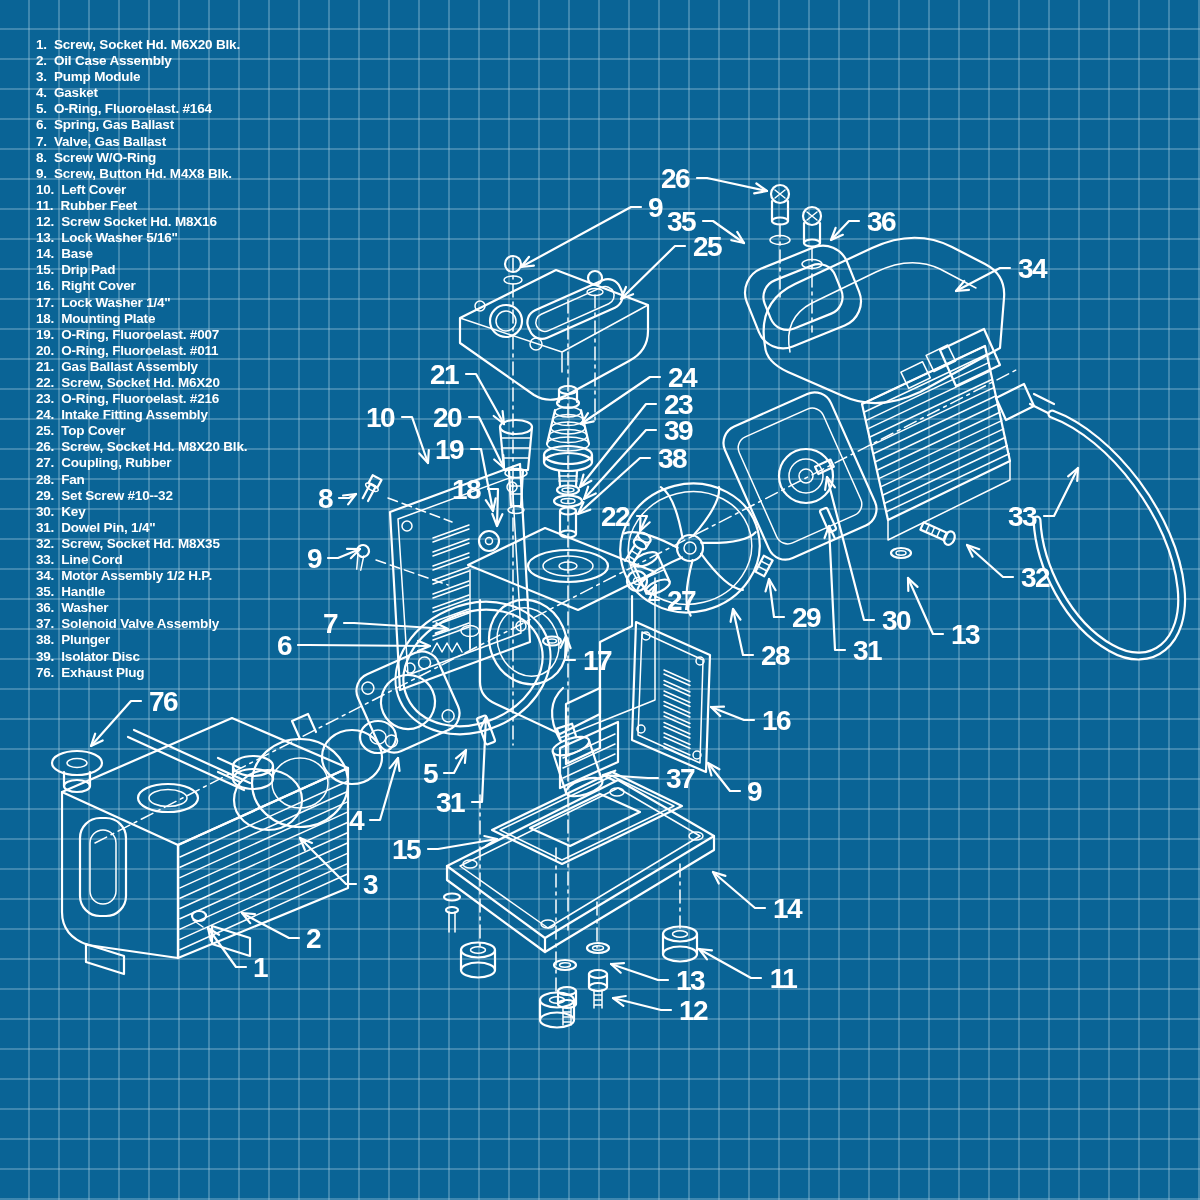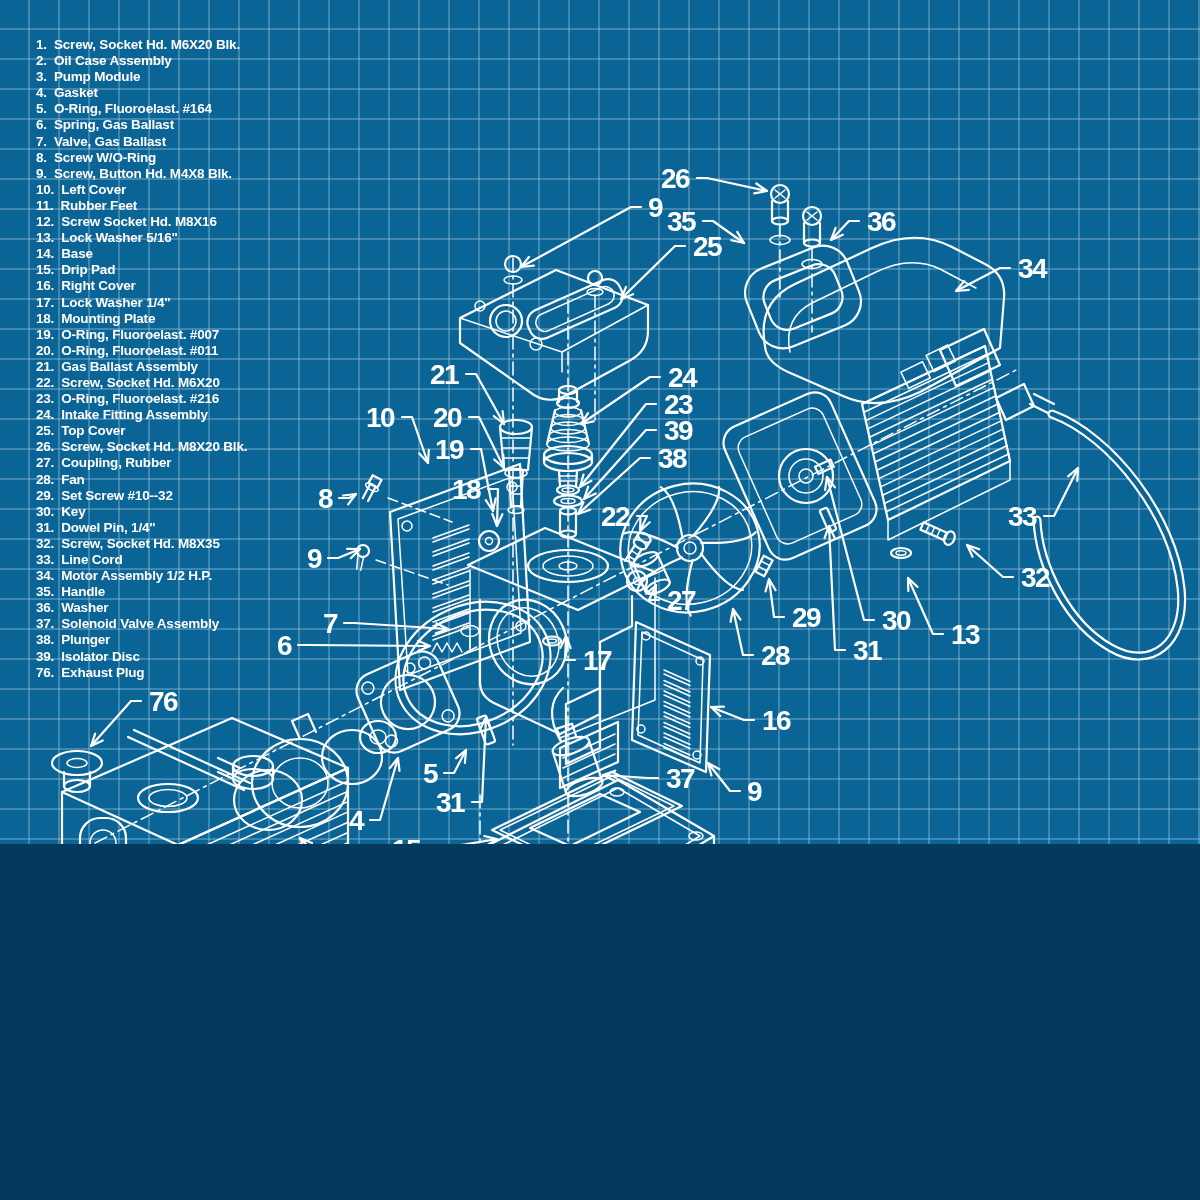--- a/index.html
+++ b/index.html
@@ -1,17 +1,17 @@
 <!DOCTYPE html>
 <html><head>
 <meta charset="utf-8">
 <style>
   html,body{margin:0;padding:0;background:#053a5c;}
   .page{
-    position:relative;width:1200px;height:844px;overflow:hidden;
+    position:relative;width:1200px;height:1200px;overflow:hidden;
     background-color:#0a6496;
     background-image:
       linear-gradient(to right, rgba(175,210,228,.32) 2px, transparent 2px),
       linear-gradient(to bottom, rgba(175,210,228,.32) 2px, transparent 2px);
     background-size:30px 30px;
     background-position:-2px -2px;
     font-family:"Liberation Sans",sans-serif;
   }
   .parts-list{
     position:absolute;left:36px;top:37px;color:#fff;

